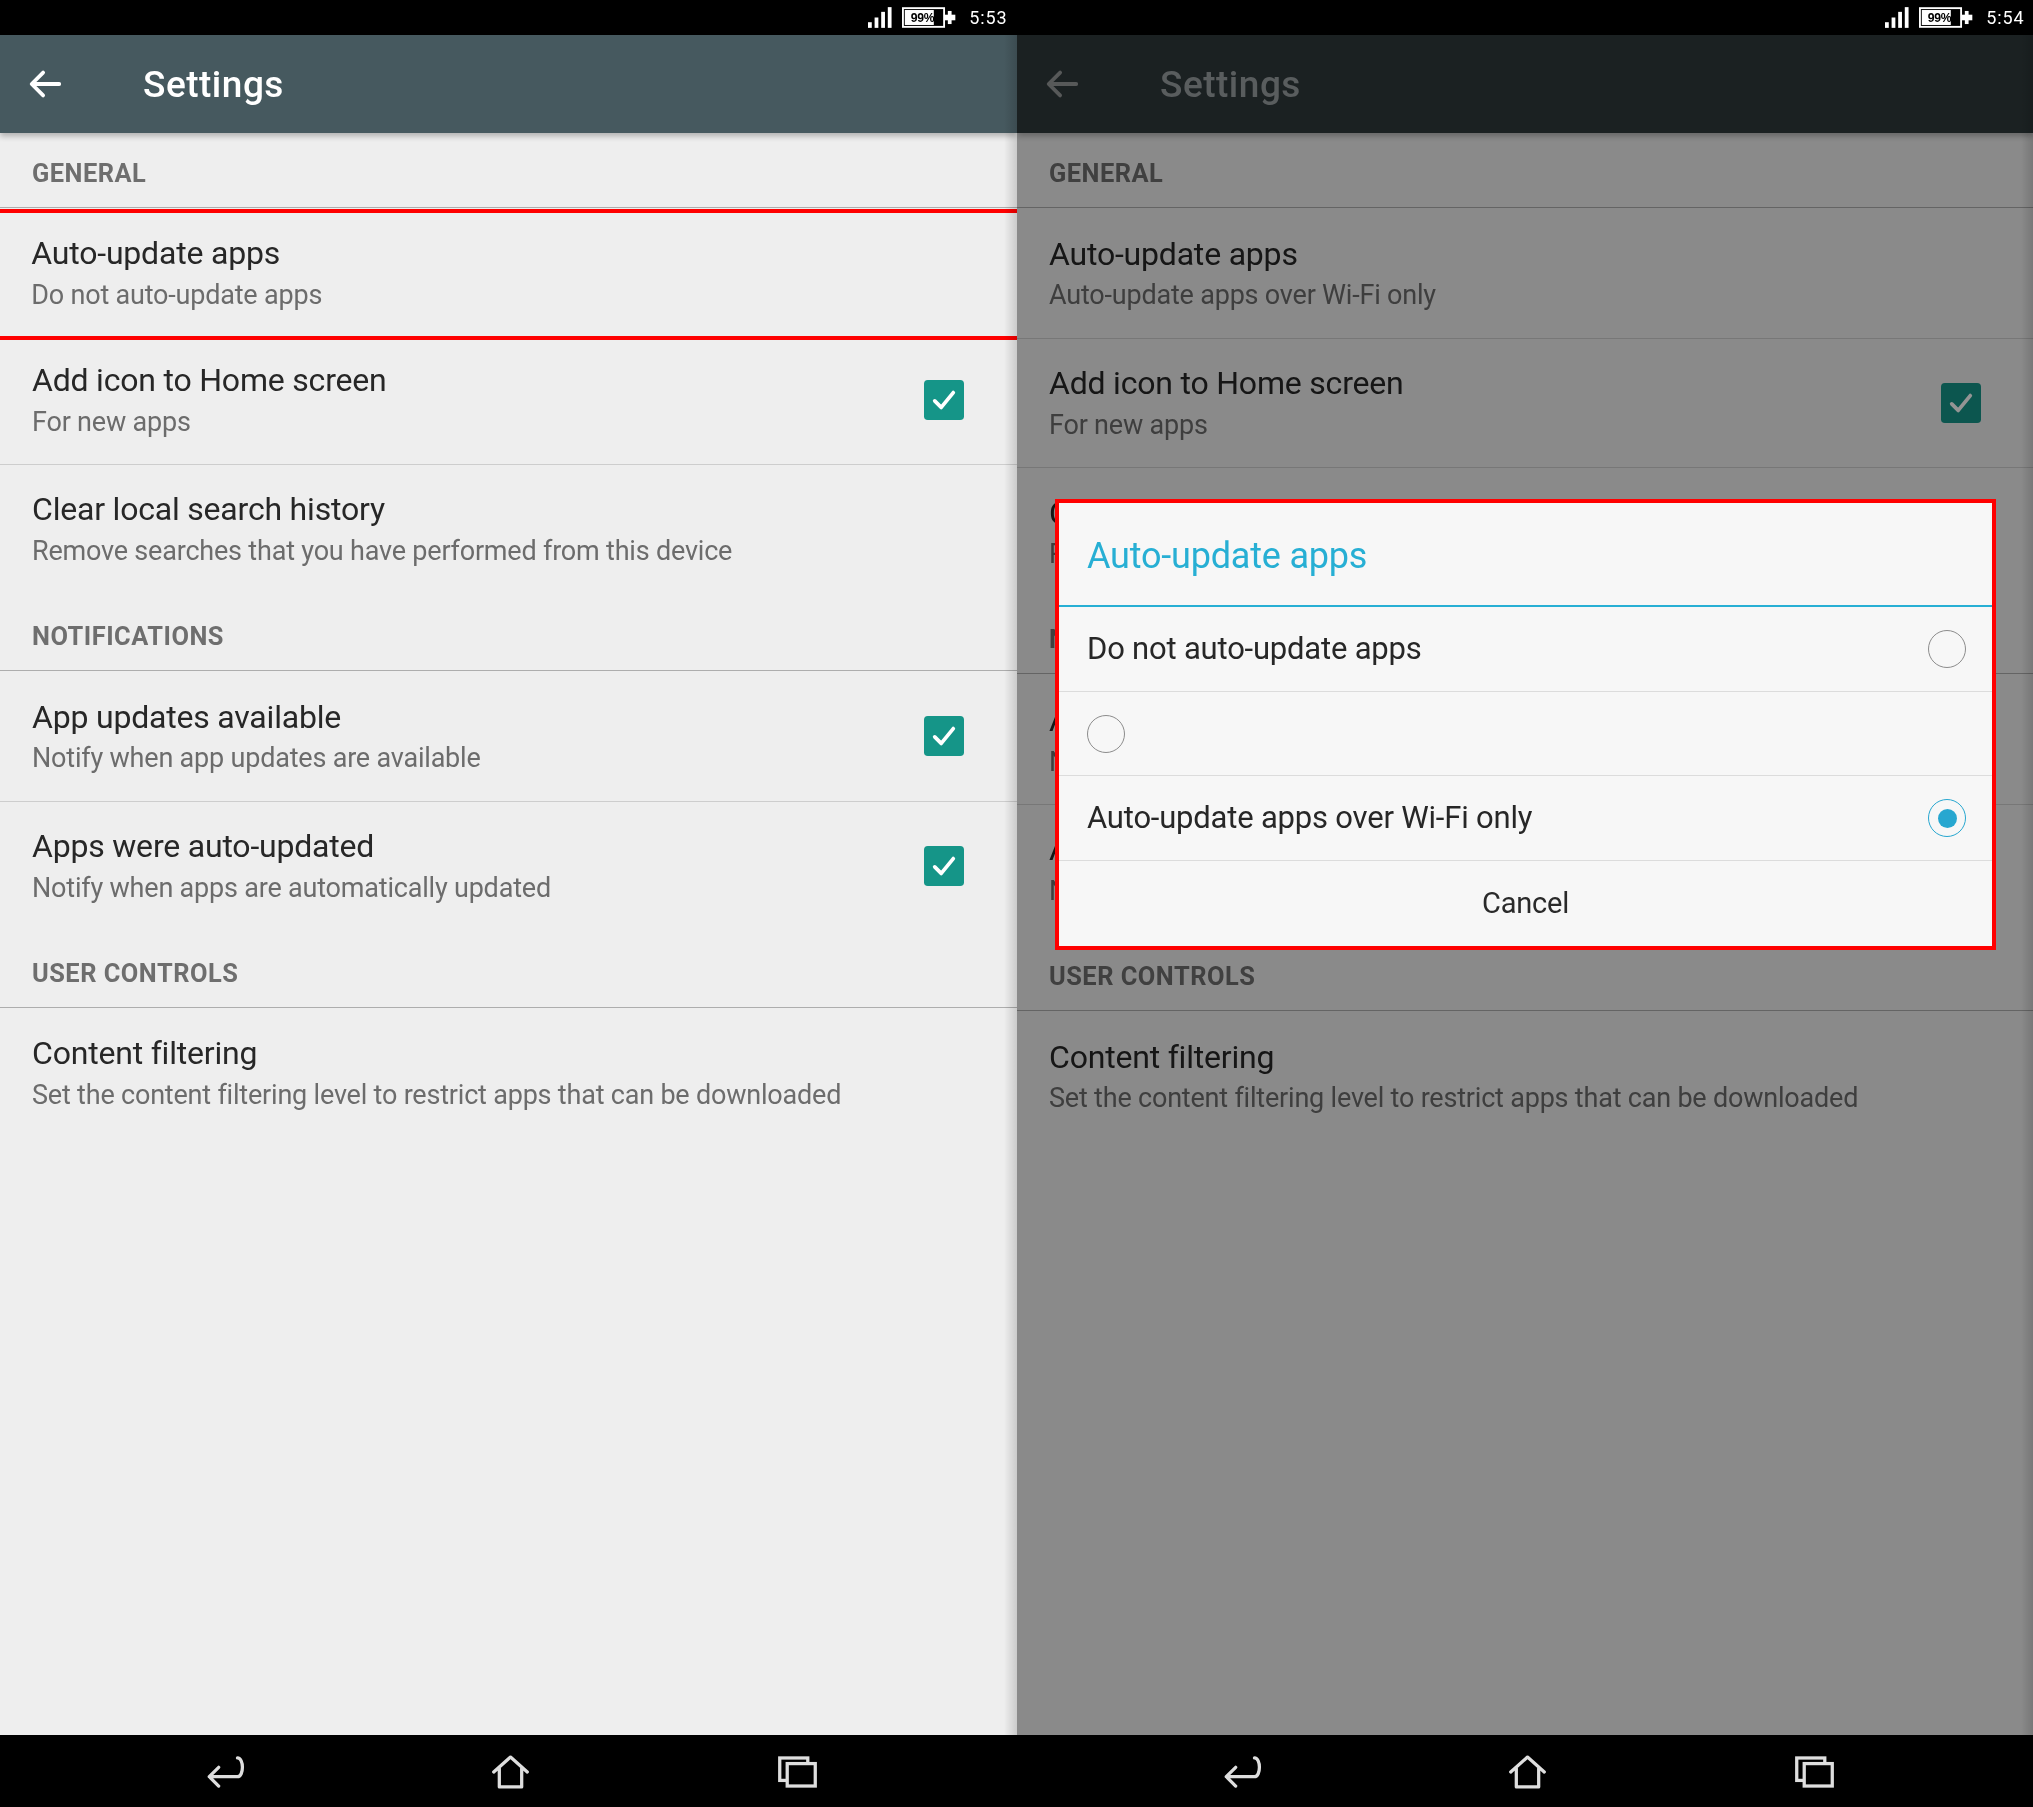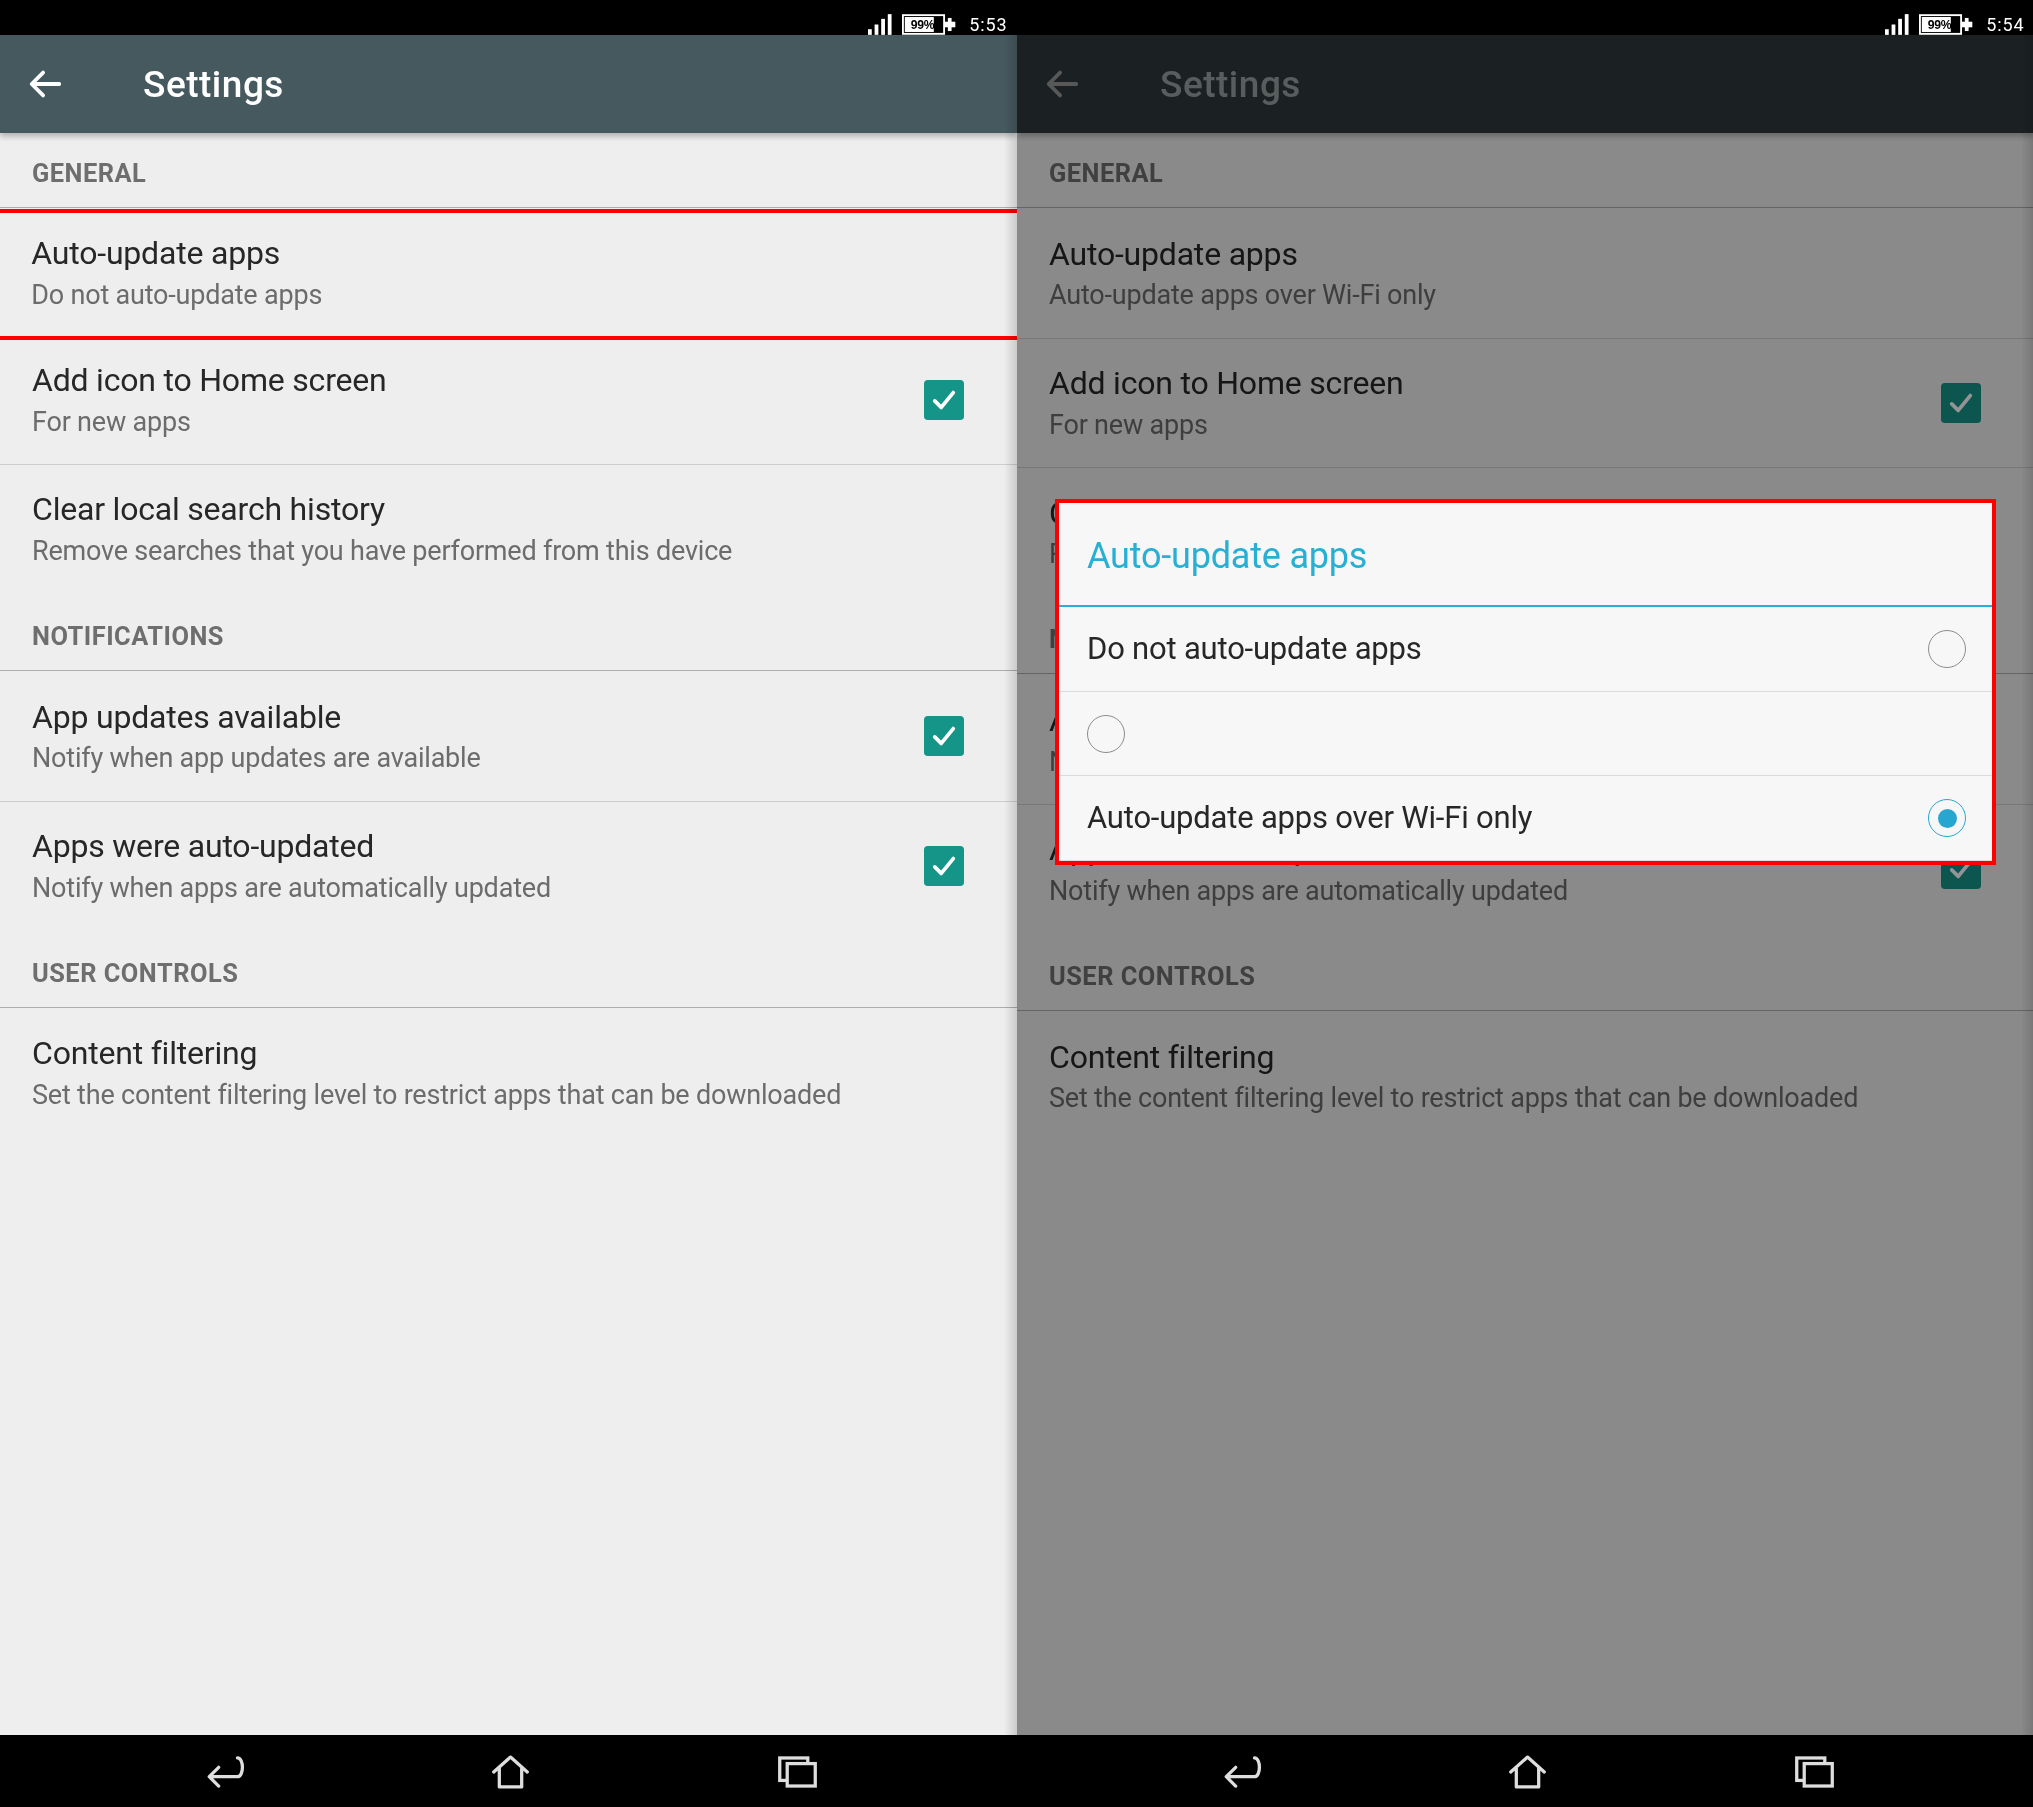--- a/index.html
+++ b/index.html
@@ -37,21 +37,21 @@
     pointer-events: none;
     z-index: 3;
   }
 
   
   .statusbar {
     height: 35px;
     background: #000;
     color: #fff;
     display: flex;
-    align-items: flex-end;
+    align-items: center;
     justify-content: flex-end;
     padding: 0 9.4px 0 0;
     font-size: 23.5px;
     gap: 9.4px;
     position: relative;
     z-index: 4;
   }
   .statusbar .signal-icon svg,
   .statusbar .battery-icon svg { display:block; }
   .statusbar .clock { font-size: 18px; letter-spacing: 0.9px; }
@@ -443,20 +443,21 @@
       <div class="radio"></div>
     </div>
     <div class="dialog-option">
       <div class="radio"></div>
     </div>
     <div class="dialog-option">
       <div class="opt-text">Auto-update apps over Wi-Fi only</div>
       <div class="radio selected"></div>
     </div>
 
+    <div class="dialog-cancel">Cancel</div>
   </div>
 
   <div class="navbar">
     <span>
       <svg width="47" height="36" viewBox="0 0 50 38">
         <path d="M42 9 C 49 9 49 29 42 29 L12 29 M12 29 L22 19 M12 29 L22 39" transform="translate(0,-5)" stroke="#dedede" stroke-width="3.5" fill="none" stroke-linecap="round" stroke-linejoin="round"></path>
       </svg>
     </span>
     <span>
       <svg width="41" height="38" viewBox="0 0 44 40">

